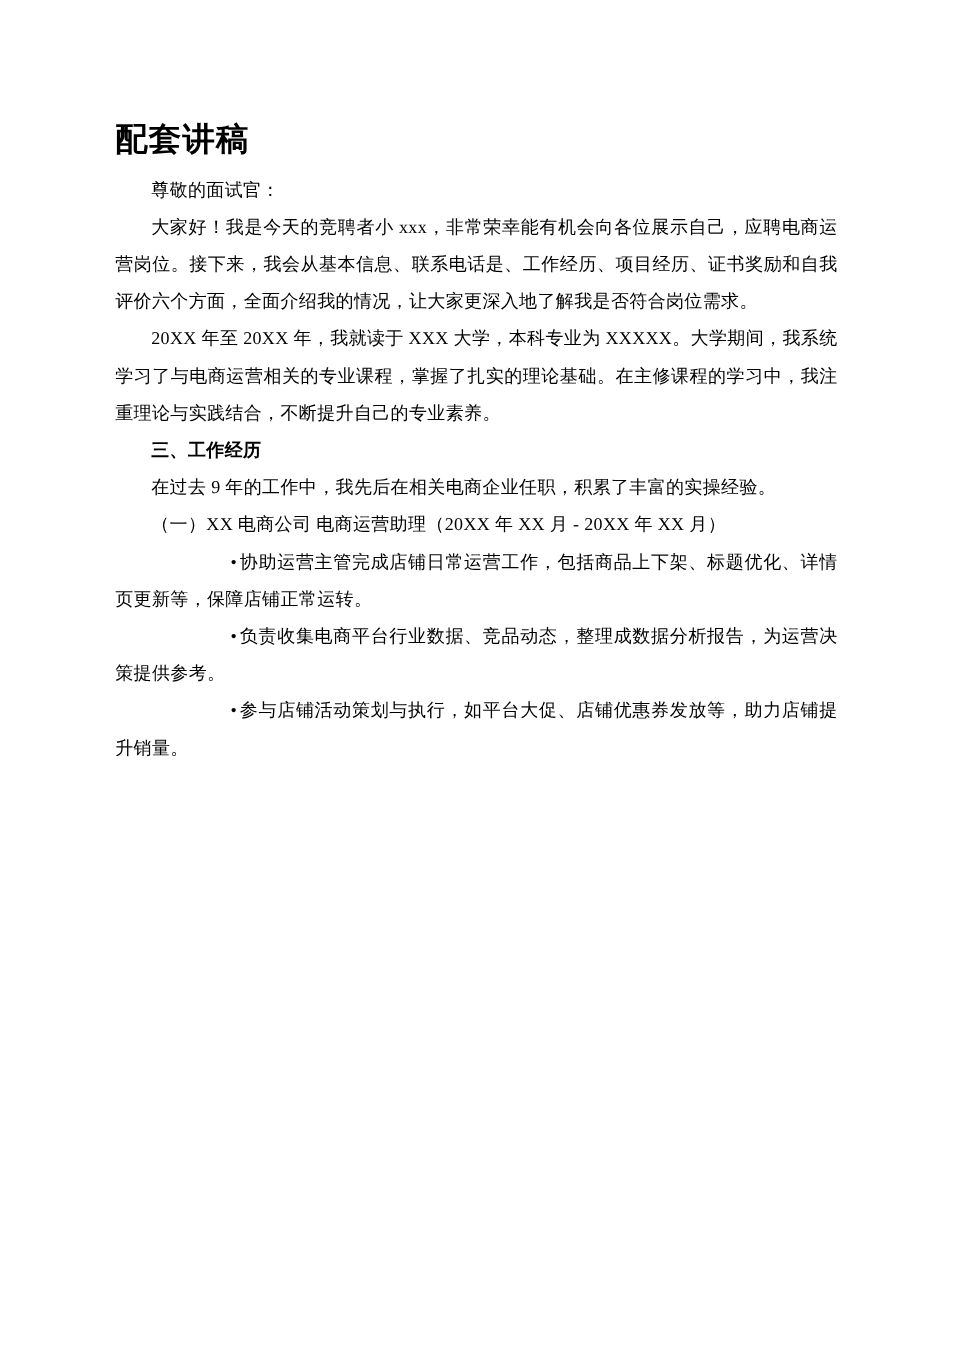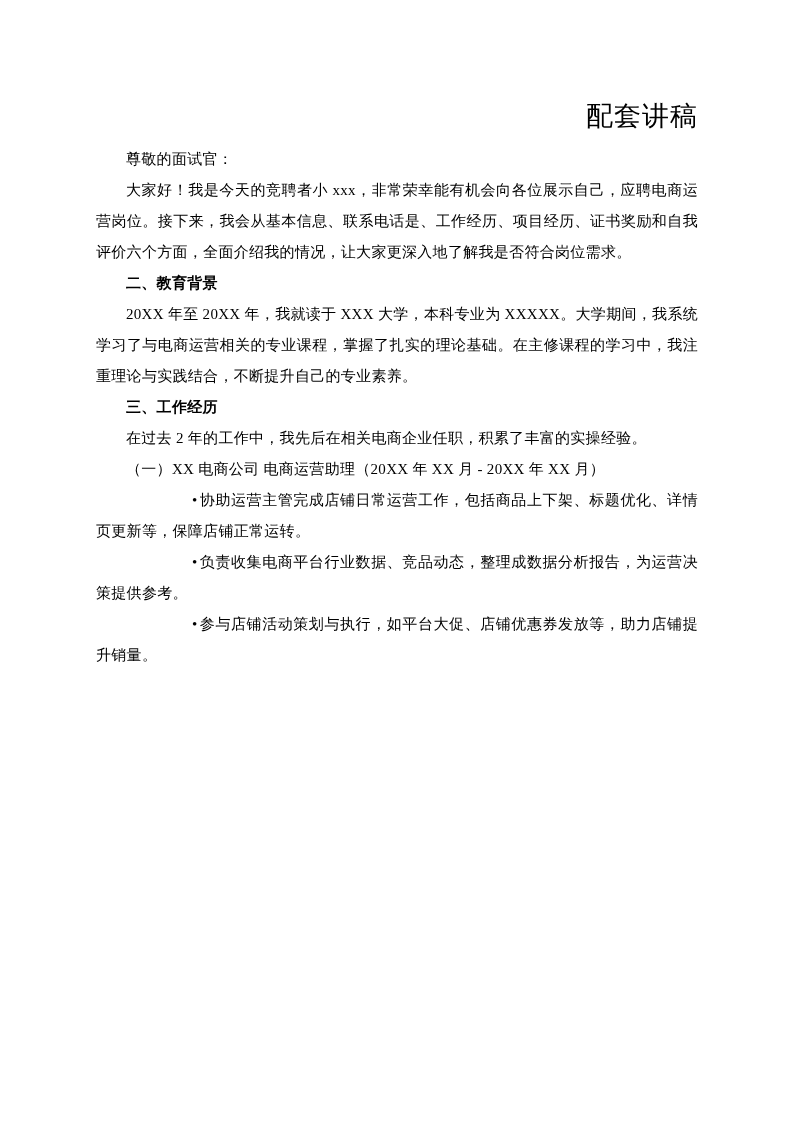--- a/index.html
+++ b/index.html
@@ -11,23 +11,23 @@
     background: #ffffff;
     box-sizing: border-box;
     padding: 98px 96px 0 96px;
     font-family: "Liberation Serif", "DejaVu Serif", serif;
     color: #000000;
     overflow: hidden;
   }
   .doc-title {
     margin: 0 0 9px 0;
     font-size: 27px;
-    font-weight: normal;
+    font-weight: bold;
     line-height: 37px;
-    text-align: right;
+    text-align: left;
     letter-spacing: 1px;
   }
   .para {
     margin: 0;
     font-size: 15px;
     line-height: 31px;
     text-align: justify;
     text-indent: 30px;
     letter-spacing: 0.3px;
     font-family: Liberation Serif, serif;
@@ -49,28 +49,27 @@
 <div class="page">
 
   <h1 class="doc-title">配套讲稿</h1>
 
   <p class="para">尊敬的面试官：</p>
 
   <p class="para">大家好！我是今天的竞聘者小 xxx，非常荣幸能有机会向各位展示自己，应聘电商运营岗位。接下来，我会从基本信息、联系电话是、工作经历、项目经历、证书奖励和自我评价六个方面，全面介绍我的情况，让大家更深入地了解我是否符合岗位需求。</p>
 
 
 
-  <p class="para heading">二、教育背景</p>
 
   <p class="para">20XX 年至 20XX 年，我就读于 XXX 大学，本科专业为 XXXXX。大学期间，我系统学习了与电商运营相关的专业课程，掌握了扎实的理论基础。在主修课程的学习中，我注重理论与实践结合，不断提升自己的专业素养。</p>
 
 
   <p class="para heading">三、工作经历</p>
 
-  <p class="para">在过去 2 年的工作中，我先后在相关电商企业任职，积累了丰富的实操经验。</p>
+  <p class="para">在过去 9 年的工作中，我先后在相关电商企业任职，积累了丰富的实操经验。</p>
 
   <p class="para">（一）XX 电商公司 电商运营助理（20XX 年 XX 月 - 20XX 年 XX 月）</p>
 
   <p class="para bullet-para">
     <span class="bullet-dot">•</span><span>协助运营主管完成店铺日常运营工作，包括商品上下架、标题优化、详情页更新等，保障店铺正常运转。</span>
   </p>
 
   <p class="para bullet-para">
     <span class="bullet-dot">•</span><span>负责收集电商平台行业数据、竞品动态，整理成数据分析报告，为运营决策提供参考。</span>
   </p>

